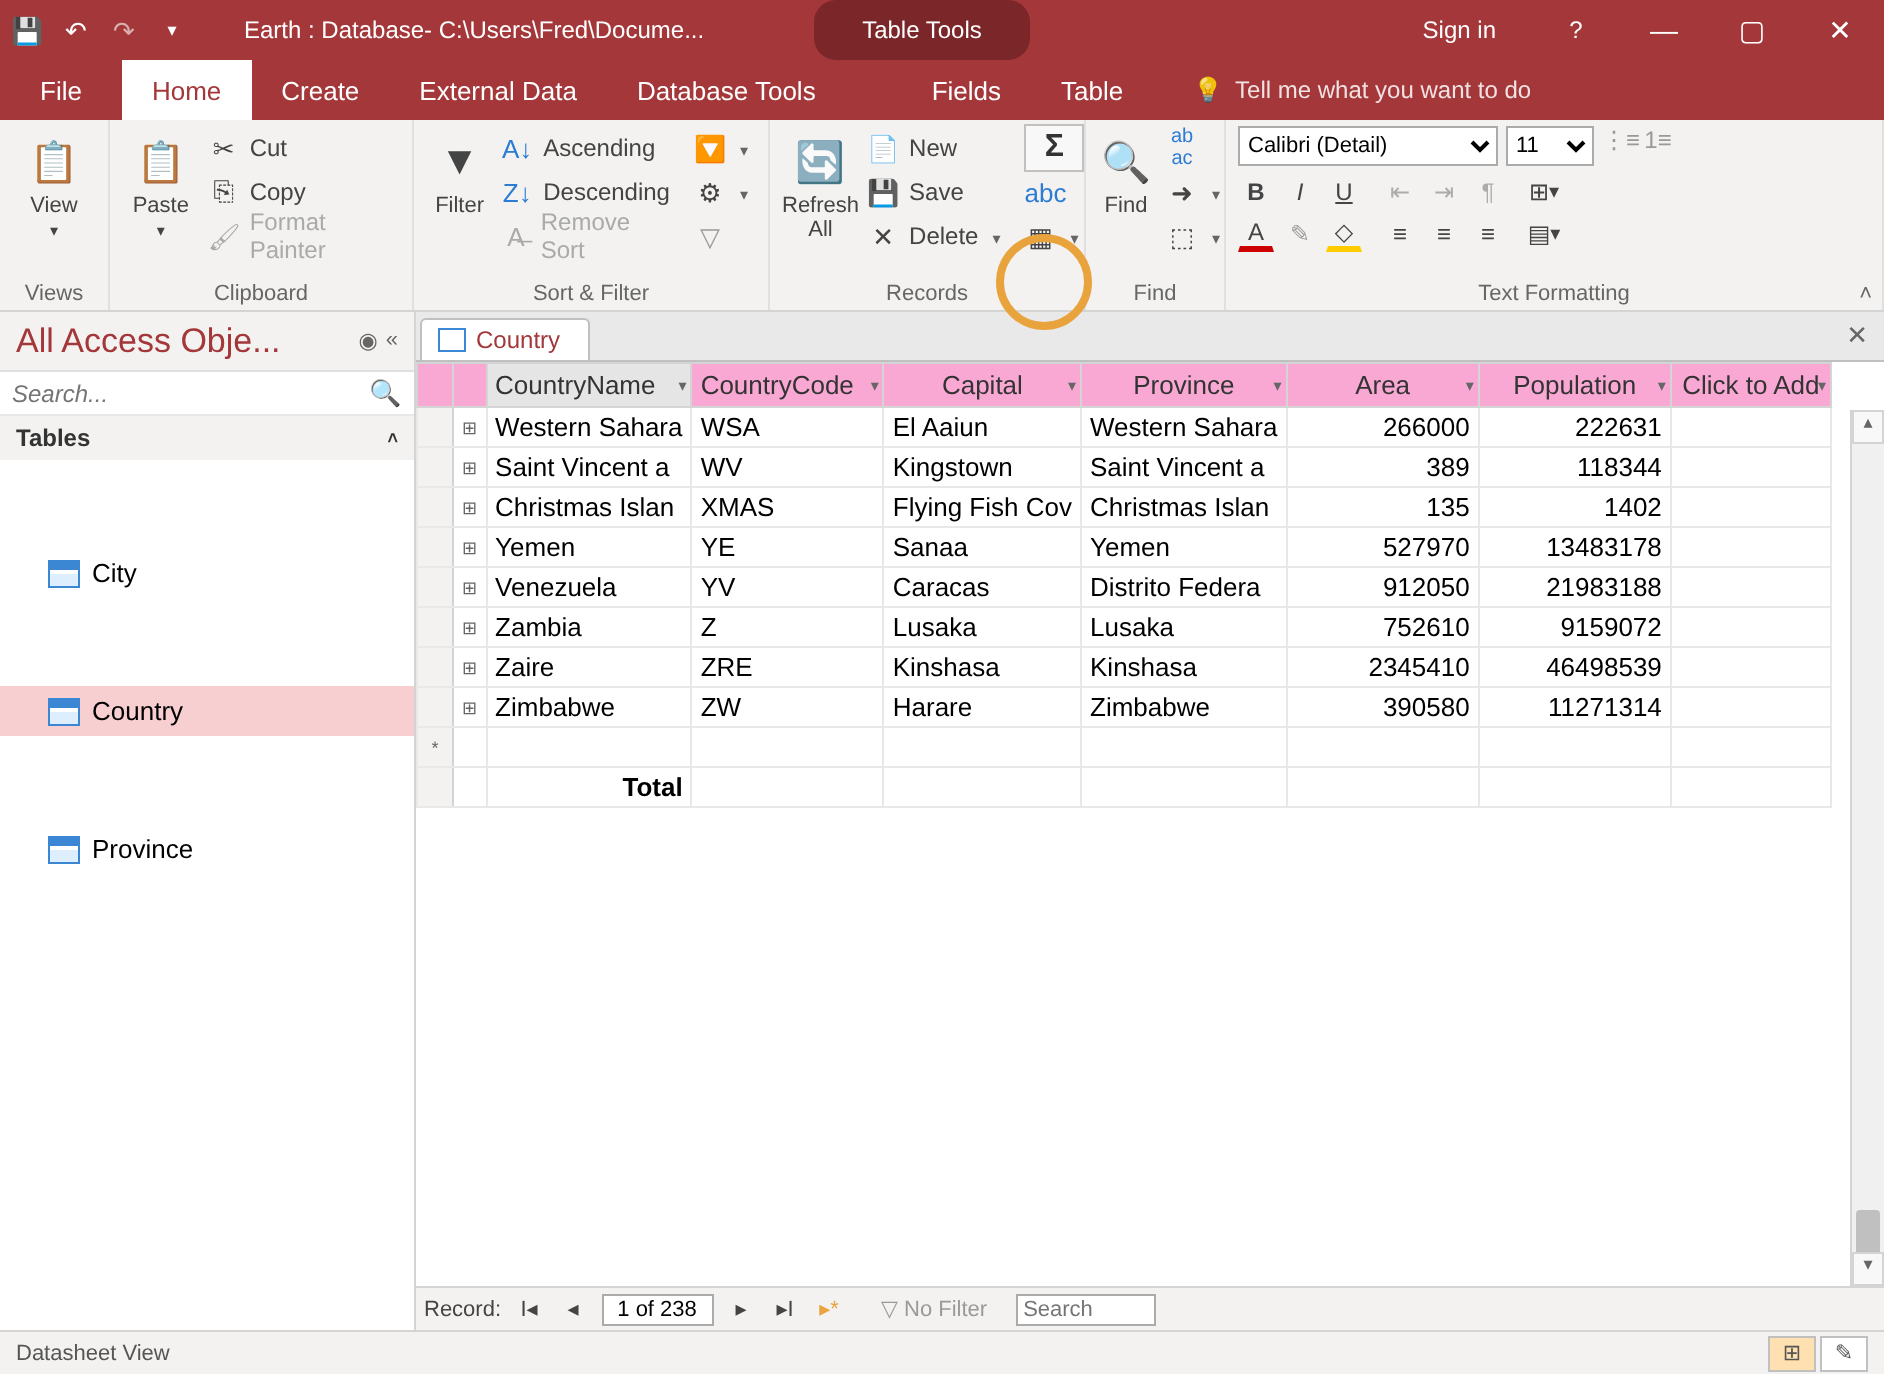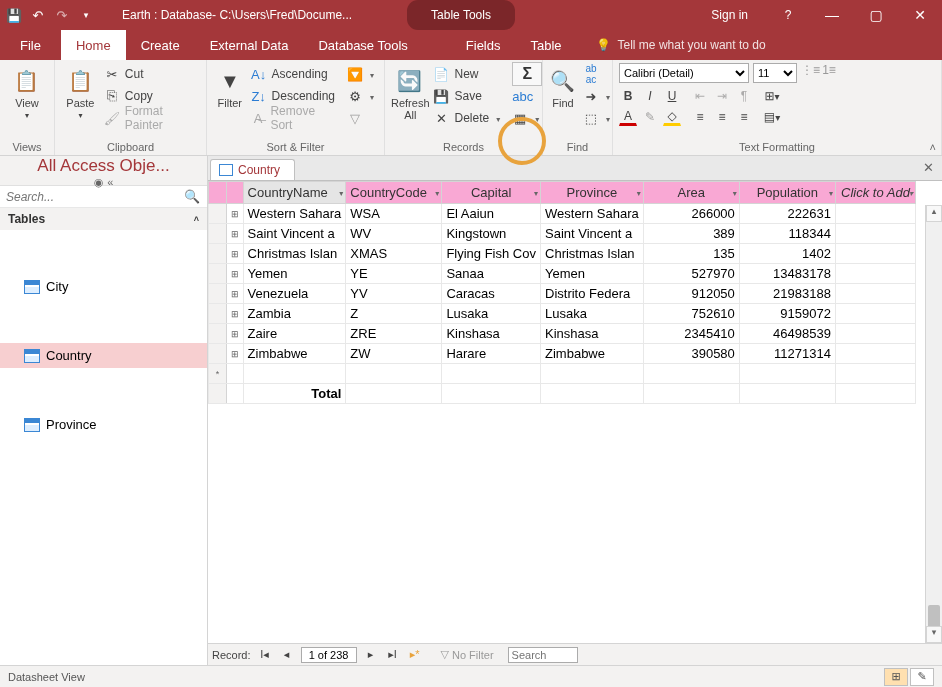--- a/index.html
+++ b/index.html
@@ -57,21 +57,21 @@
 .tf-row span.i { font-style: italic; }
 .tf-row span.u { text-decoration: underline; }
 
 
 .totals-highlight { position: absolute; width: 48px; height: 48px; border: 4px solid #e8a33d; border-radius: 50%; top: 57px; left: 498px; z-index: 50; pointer-events: none; }
 .totals-btn { width: 30px; height: 24px; border: 1px solid #c0c0c0; background: #f8f8f8; display: flex; align-items: center; justify-content: center; font-size: 16px; font-weight: bold; color: #333; cursor: pointer; }
 
 
 .main { flex: 1; display: flex; overflow: hidden; }
 .navpane { width: 208px; border-right: 1px solid #d4d4d4; background: #fff; display: flex; flex-direction: column; }
-.navpane .hdr { height: 30px; background: #f3f2f1; display: flex; align-items: center; padding: 0 8px; font-size: 17px; color: #a4373a; font-family: Calibri, sans-serif; justify-content: space-between; border-bottom: 1px solid #e0e0e0; flex-direction: column; }
+.navpane .hdr { height: 30px; background: #f3f2f1; display: flex; align-items: center; padding: 0 8px; font-size: 17px; color: #a4373a; font-family: Calibri, sans-serif; justify-content: space-between; border-bottom: 1px solid #e0e0e0; }
 .navpane .hdr .chev { font-size: 11px; color: #666; display: flex; gap: 4px; }
 .navpane .search { padding: 3px 6px; display: flex; align-items: center; border-bottom: 1px solid #e8e8e8; }
 .navpane .search input { flex: 1; border: none; outline: none; font-size: 12px; font-style: italic; color: #888; }
 .navpane .search .ico { color: #a4373a; font-size: 13px; }
 .navpane .grp { padding: 4px 8px; font-size: 12px; font-weight: 600; color: #333; background: #f3f2f1; display: flex; justify-content: space-between; align-items: center; }
 .navpane .item { padding: 5px 8px 5px 24px; font-size: 13px; display: flex; align-items: center; gap: 6px; cursor: pointer; margin-top: 44px; }
 .navpane .item.selected { background: #f7cfd0; }
 .navpane .item .tico { width: 16px; height: 14px; border: 1px solid #3b87d4; background: linear-gradient(#fff 50%, #ddeeff 50%); position: relative; }
 .navpane .item .tico::before { content: ""; position: absolute; top: 0; left: 0; right: 0; height: 4px; background: #3b87d4; }
 
@@ -89,21 +89,21 @@
 table.grid td.num { text-align: right; }
 table.grid td.sel { background: #f3f2f1; border-right: 1px solid #d4d4d4; width: 18px; text-align: center; font-size: 9px; color: #666; }
 table.grid td.exp { width: 14px; font-size: 9px; color: #666; text-align: center; border-left: none; }
 table.grid td.total-lbl { text-align: right; font-weight: 600; }
 .col-name { width: 96px; }
 .col-code { width: 96px; }
 .col-cap { width: 96px; }
 .col-prov { width: 96px; }
 .col-area { width: 96px; }
 .col-pop { width: 96px; }
-.col-add { width: 80px; font-style: italic; color: #888; }
+.col-add { width: 80px; color: #888; }
 
 .vscroll { position: absolute; right: 0; top: 24px; bottom: 0; width: 17px; background: #f0f0f0; border-left: 1px solid #d4d4d4; }
 .vscroll .up, .vscroll .dn { height: 17px; text-align: center; font-size: 9px; color: #666; background: #f8f8f8; border: 1px solid #d4d4d4; }
 .vscroll .dn { position: absolute; bottom: 0; left: 0; right: 0; }
 .vscroll .thumb { position: absolute; left: 2px; right: 2px; top: 400px; height: 30px; background: #c0c0c0; border-radius: 2px; }
 
 
 .recnav { height: 22px; background: #f3f2f1; border-top: 1px solid #d4d4d4; display: flex; align-items: center; font-size: 11px; color: #444; gap: 6px; padding-left: 4px; }
 .recnav .btn { width: 16px; text-align: center; cursor: pointer; }
 .recnav input.pos { width: 56px; height: 16px; font-size: 11px; text-align: center; border: 1px solid #ababab; }

